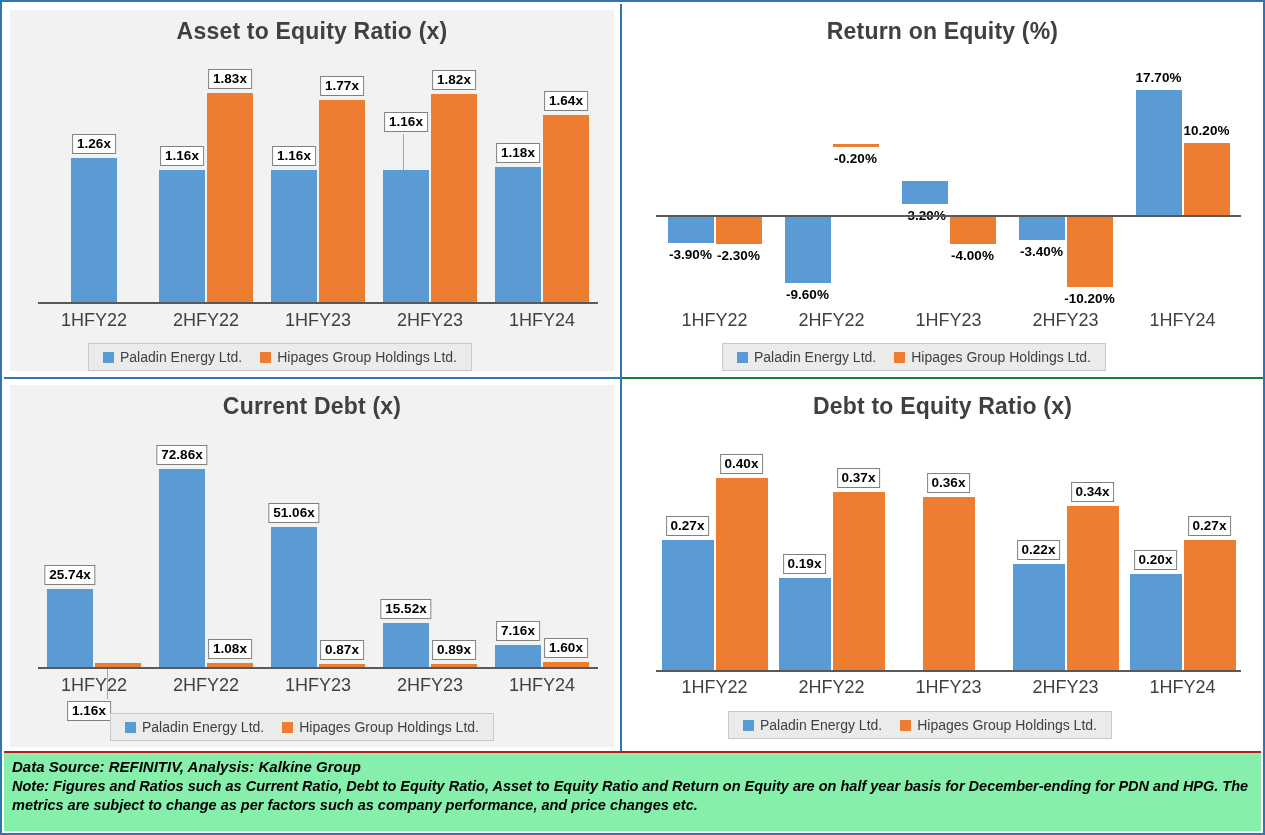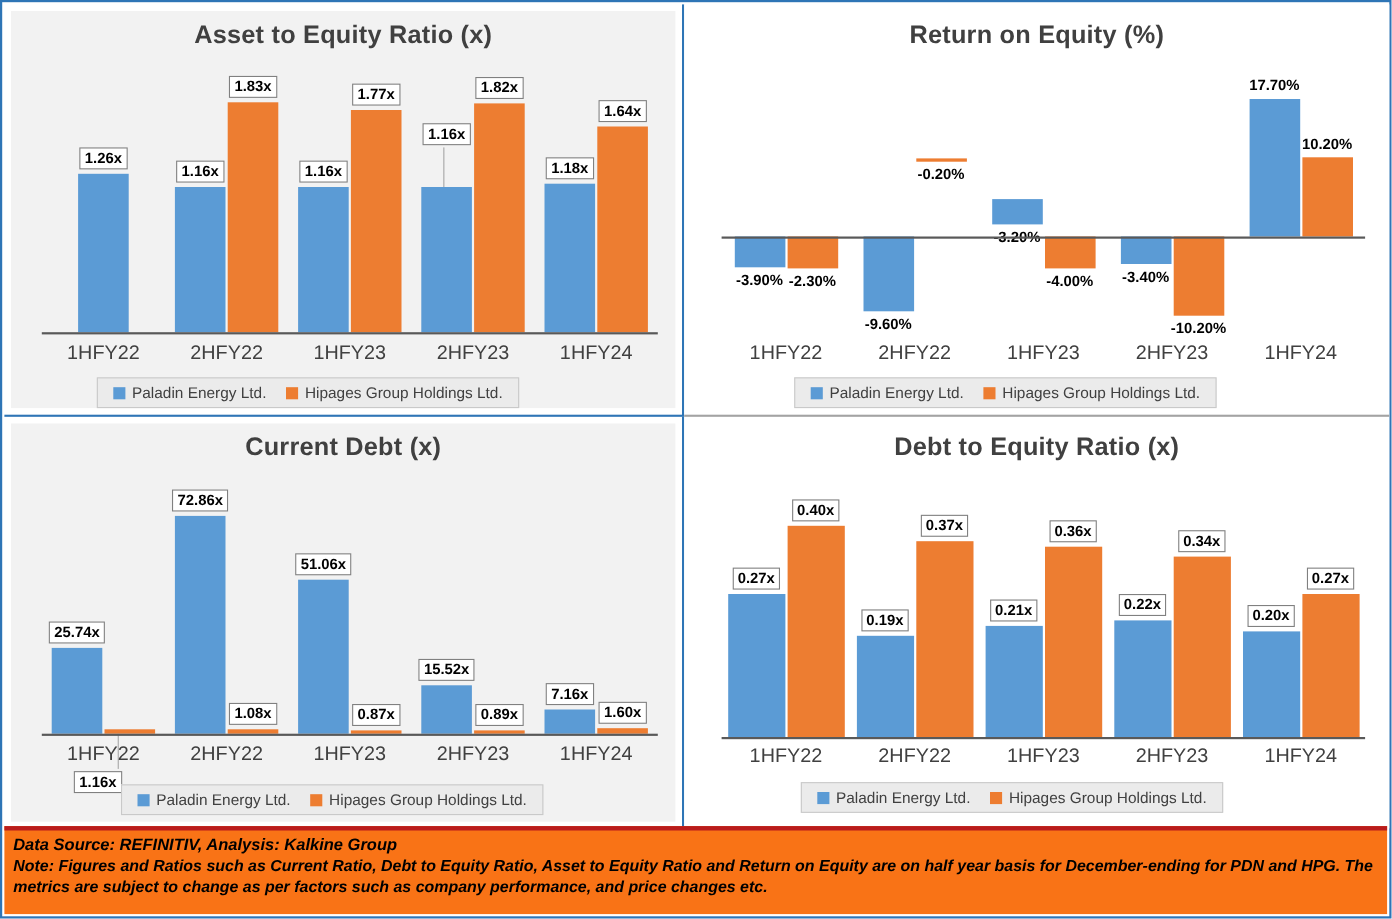--- a/index.html
+++ b/index.html
@@ -24,21 +24,21 @@
     display:grid;
     grid-template-columns:618px 1fr;
     grid-template-rows:375px 1fr;
   }
   .panel{
     position:relative;
     box-sizing:border-box;
     background:#ffffff;
   }
   .panel.b1{border-right:2px solid #2e75b6;border-bottom:2px solid #2e75b6;}
-  .panel.b2{border-bottom:2px solid #a3a3a3;}
+  .panel.b2{border-bottom:2px solid #15803d;}
   .panel.b3{border-right:2px solid #2e75b6;}
   .panel-inner{
     position:absolute;
     inset:6px;
     background:#f2f2f2;
   }
   .panel.b2 .panel-inner,.panel.b4 .panel-inner{background:#ffffff;}
   .chart-title{
     position:absolute;
     left:0;right:0;top:8px;
@@ -119,23 +119,23 @@
   .legend .item{display:flex;align-items:center;gap:6px;}
   .swatch{width:11px;height:11px;display:inline-block;}
   .sw-blue{background:#5b9bd5;}
   .sw-orange{background:#ed7d31;}
   
   .footer{
     position:absolute;
     left:2px;right:2px;bottom:2px;
     height:80px;
     box-sizing:border-box;
-    border-top:4px solid #b91c1c;
+    border-top:2px solid #b91c1c;
     padding:5px 8px 0 8px;
-    background:#f97316;
+    background:#86efac;
   }
   .footer .src{
     font-size:15px;
     font-weight:bold;
     font-style:italic;
     color:#000;
     margin-bottom:2px;
   }
   .footer .note{
     font-size:14.5px;
@@ -392,23 +392,20 @@
             </div>
             <div class="group">
               <div class="bar blue" style="height:92px;width:52px;">
                   <span class="lbl above">0.19x</span>
                 </div>
               <div class="bar orange" style="height:178px;width:52px;">
                   <span class="lbl above">0.37x</span>
                 </div>
             </div>
             <div class="group">
-              <div class="bar blue" style="height:101px;width:52px;">
-                  <span class="lbl above">0.21x</span>
-                </div>
               <div class="bar orange" style="height:173px;width:52px;">
                   <span class="lbl above">0.36x</span>
                 </div>
             </div>
             <div class="group">
               <div class="bar blue" style="height:106px;width:52px;">
                   <span class="lbl above">0.22x</span>
                 </div>
               <div class="bar orange" style="height:164px;width:52px;">
                   <span class="lbl above">0.34x</span>

